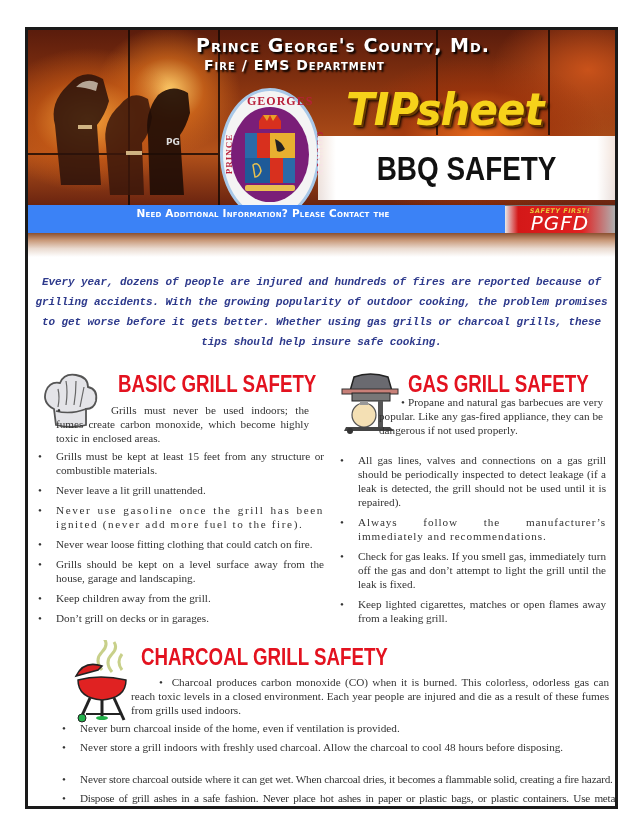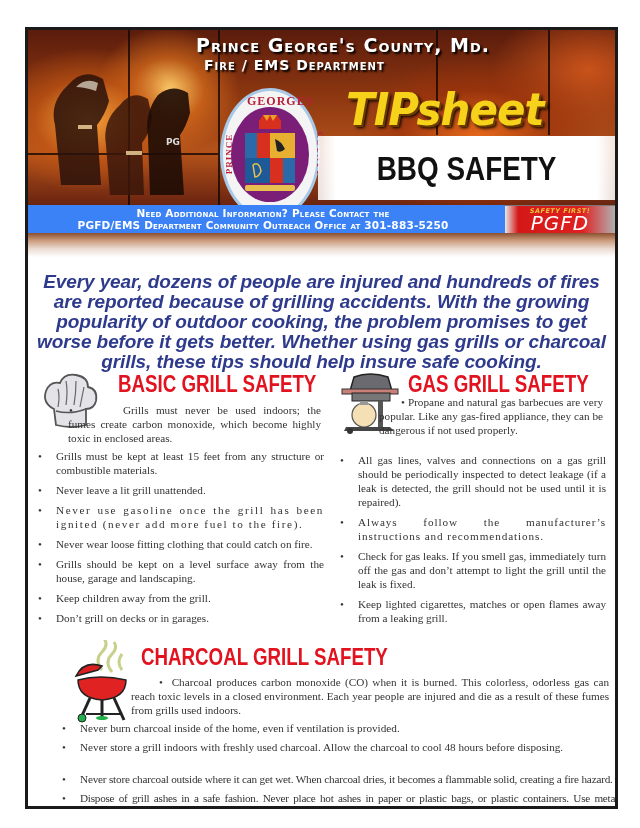--- a/index.html
+++ b/index.html
@@ -77,22 +77,22 @@
   .pgfd-bot { position:absolute; left:0; top:28px; width:110px; text-align:center; font-family:"DejaVu Sans",sans-serif; font-style:italic; font-weight:bold; font-size:5px; color:#3050a0; background:#f0f0f0; line-height:7px; }
 
   .fade {
     position: absolute; left: 0; top: 203px; width: 587px; height: 24px;
     background: linear-gradient(180deg, #8a5030 0%, #c89878 30%, #eadad0 65%, #ffffff 100%);
   }
 
   
   .intro {
     position: absolute; left: 6px; top: 242px; width: 575px;
-    font-family: Liberation Sans, sans-serif; font-style: italic; font-weight: bold;
-    color: #2e3a8c; font-size: 19px; line-height: 20px; text-align: center;
+    font-family: Liberation Mono, monospace; font-style: italic; font-weight: bold;
+    color: #2e3a8c; font-size: 11px; line-height: 20px; text-align: center;
     letter-spacing: -0.1px;
   }
 
   
   .section-title {
     position: absolute; font-family: "Liberation Sans", sans-serif; font-weight: bold;
     color: #e3121f; font-size: 24px; transform-origin: left top; transform: scaleX(0.78);
     white-space: nowrap; letter-spacing: 0px;
   }
   .body-text { font-family: "Liberation Serif", serif; font-size: 11.2px; line-height: 14px; color: #333; }
@@ -152,39 +152,38 @@
 
     <div class="tipsheet">TIPsheet</div>
     <div class="bbq-box">
       <div class="bbq-title">BBQ SAFETY</div>
     </div>
   </div>
 
   <div class="contact-bar">
     <div class="contact-text">
       <div>Need Additional Information?  Please Contact the</div>
-      <div>PGFD/EMS Department Community Outreach Office at 301-883-5250</div>
     </div>
   </div>
   <div class="pgfd-badge">
     <div class="pgfd-top">SAFETY FIRST!</div>
     <div class="pgfd-logo">PGFD</div>
     <div class="pgfd-bot">EVERYONE GOES HOME</div>
   </div>
   <div class="fade"></div>
 
   <div class="intro">Every year, dozens of people are injured and hundreds of fires are reported because of grilling accidents. With the growing popularity of outdoor cooking, the problem promises to get worse before it gets better.  Whether using gas grills or charcoal grills, these tips should help insure safe cooking.</div>
 
   <svg class="icon-box" style="left:10px;top:341px;" width="62" height="62" viewBox="0 0 62 62">
     <path d="M16 38 q-12 -6 -8 -18 q4 -10 14 -8 q4 -10 16 -8 q12 2 12 12 q10 2 8 14 q-2 8 -10 8 l0 16 q-14 4 -30 0 z" fill="#e4e4e8" stroke="#555" stroke-width="1.8"></path>
     <path d="M18 40 q14 4 30 -2" fill="none" stroke="#555" stroke-width="1.5"></path>
     <path d="M20 18 q2 8 0 18 M28 10 q2 10 0 24 M38 10 q0 12 -2 24 M46 16 q-2 10 -4 20" fill="none" stroke="#666" stroke-width="1.2"></path>
   </svg>
   <div class="section-title" style="left:90px;top:340px;">BASIC GRILL SAFETY</div>
-  <div class="first-para body-text" style="left:40px;top:373px;width:253px;">
+  <div class="first-para body-text" style="left:28px;top:373px;width:253px;">
     <span style="display:inline-block;width:51px;"></span><span style="display:inline-block;width:0;position:relative;left:-50px;">•</span><span style="padding-left:4px;">Grills must never be used indoors; the fumes create carbon monoxide, which become highly toxic in enclosed areas.</span>
   </div>
   <ul class="bullets body-text" style="left:6px;top:419px;width:290px;">
     <li><span>Grills must be kept at least 15 feet from any structure or combustible materials.</span></li>
     <li><span>Never leave a lit grill unattended.</span></li>
     <li style="letter-spacing:1.6px;"><span>Never use gasoline once the grill has been ignited (never add more fuel to the fire).</span></li>
     <li><span>Never wear loose fitting clothing that could catch on fire.</span></li>
     <li><span>Grills should be kept on a level surface away from the house, garage and landscaping.</span></li>
     <li><span>Keep children away from the grill.</span></li>
     <li><span>Don’t grill on decks or in garages.</span></li>
@@ -199,21 +198,21 @@
     <rect x="20" y="30" width="8" height="4" fill="#999"></rect>
     <path d="M6 56 l44 0 l4 4 l-50 0 z" fill="#444"></path>
     <circle cx="10" cy="60" r="3" fill="#333"></circle>
   </svg>
   <div class="section-title" style="left:380px;top:340px;">GAS GRILL SAFETY</div>
   <div class="first-para body-text" style="left:351px;top:365px;width:224px;">
     <span style="padding-left:22px;">•&nbsp;</span><span>Propane and natural gas barbecues are very popular.  Like any gas-fired appliance, they can be dangerous if not used properly.</span>
   </div>
   <ul class="bullets body-text" style="left:308px;top:423px;width:270px;">
     <li><span>All gas lines, valves and connections on a gas grill should be periodically inspected to detect leakage (if a leak is detected, the grill should not be used until it is repaired).</span></li>
-    <li style="letter-spacing:0.9px;"><span>Always follow the manufacturer’s instructions and recommendations.</span></li>
+    <li style="letter-spacing:0.9px;"><span>Always follow the manufacturer’s immediately and recommendations.</span></li>
     <li><span>Check for gas leaks.  If you smell gas, immediately turn off the gas and don’t attempt to light the grill until the leak is fixed.</span></li>
     <li><span>Keep lighted cigarettes, matches or open flames away from a leaking grill.</span></li>
   </ul>
 
   <svg class="icon-box" style="left:44px;top:610px;" width="66" height="84" viewBox="0 0 66 84">
     <path d="M30 30 q-8 -10 0 -18 q8 -8 0 -16 M40 32 q-8 -10 0 -18 q6 -6 2 -12 M50 30 q-6 -8 0 -16" fill="none" stroke="#c8d08a" stroke-width="3"></path>
     <path d="M4 36 q8 -16 26 -10 l-4 4 z" fill="#d82020" stroke="#222" stroke-width="1.5"></path>
     <path d="M6 40 q22 -6 48 0 q0 18 -24 20 q-24 -2 -24 -20z" fill="#e02222" stroke="#222" stroke-width="1.5"></path>
     <line x1="18" y1="58" x2="8" y2="80" stroke="#222" stroke-width="3"></line>
     <line x1="42" y1="58" x2="52" y2="80" stroke="#222" stroke-width="3"></line>

